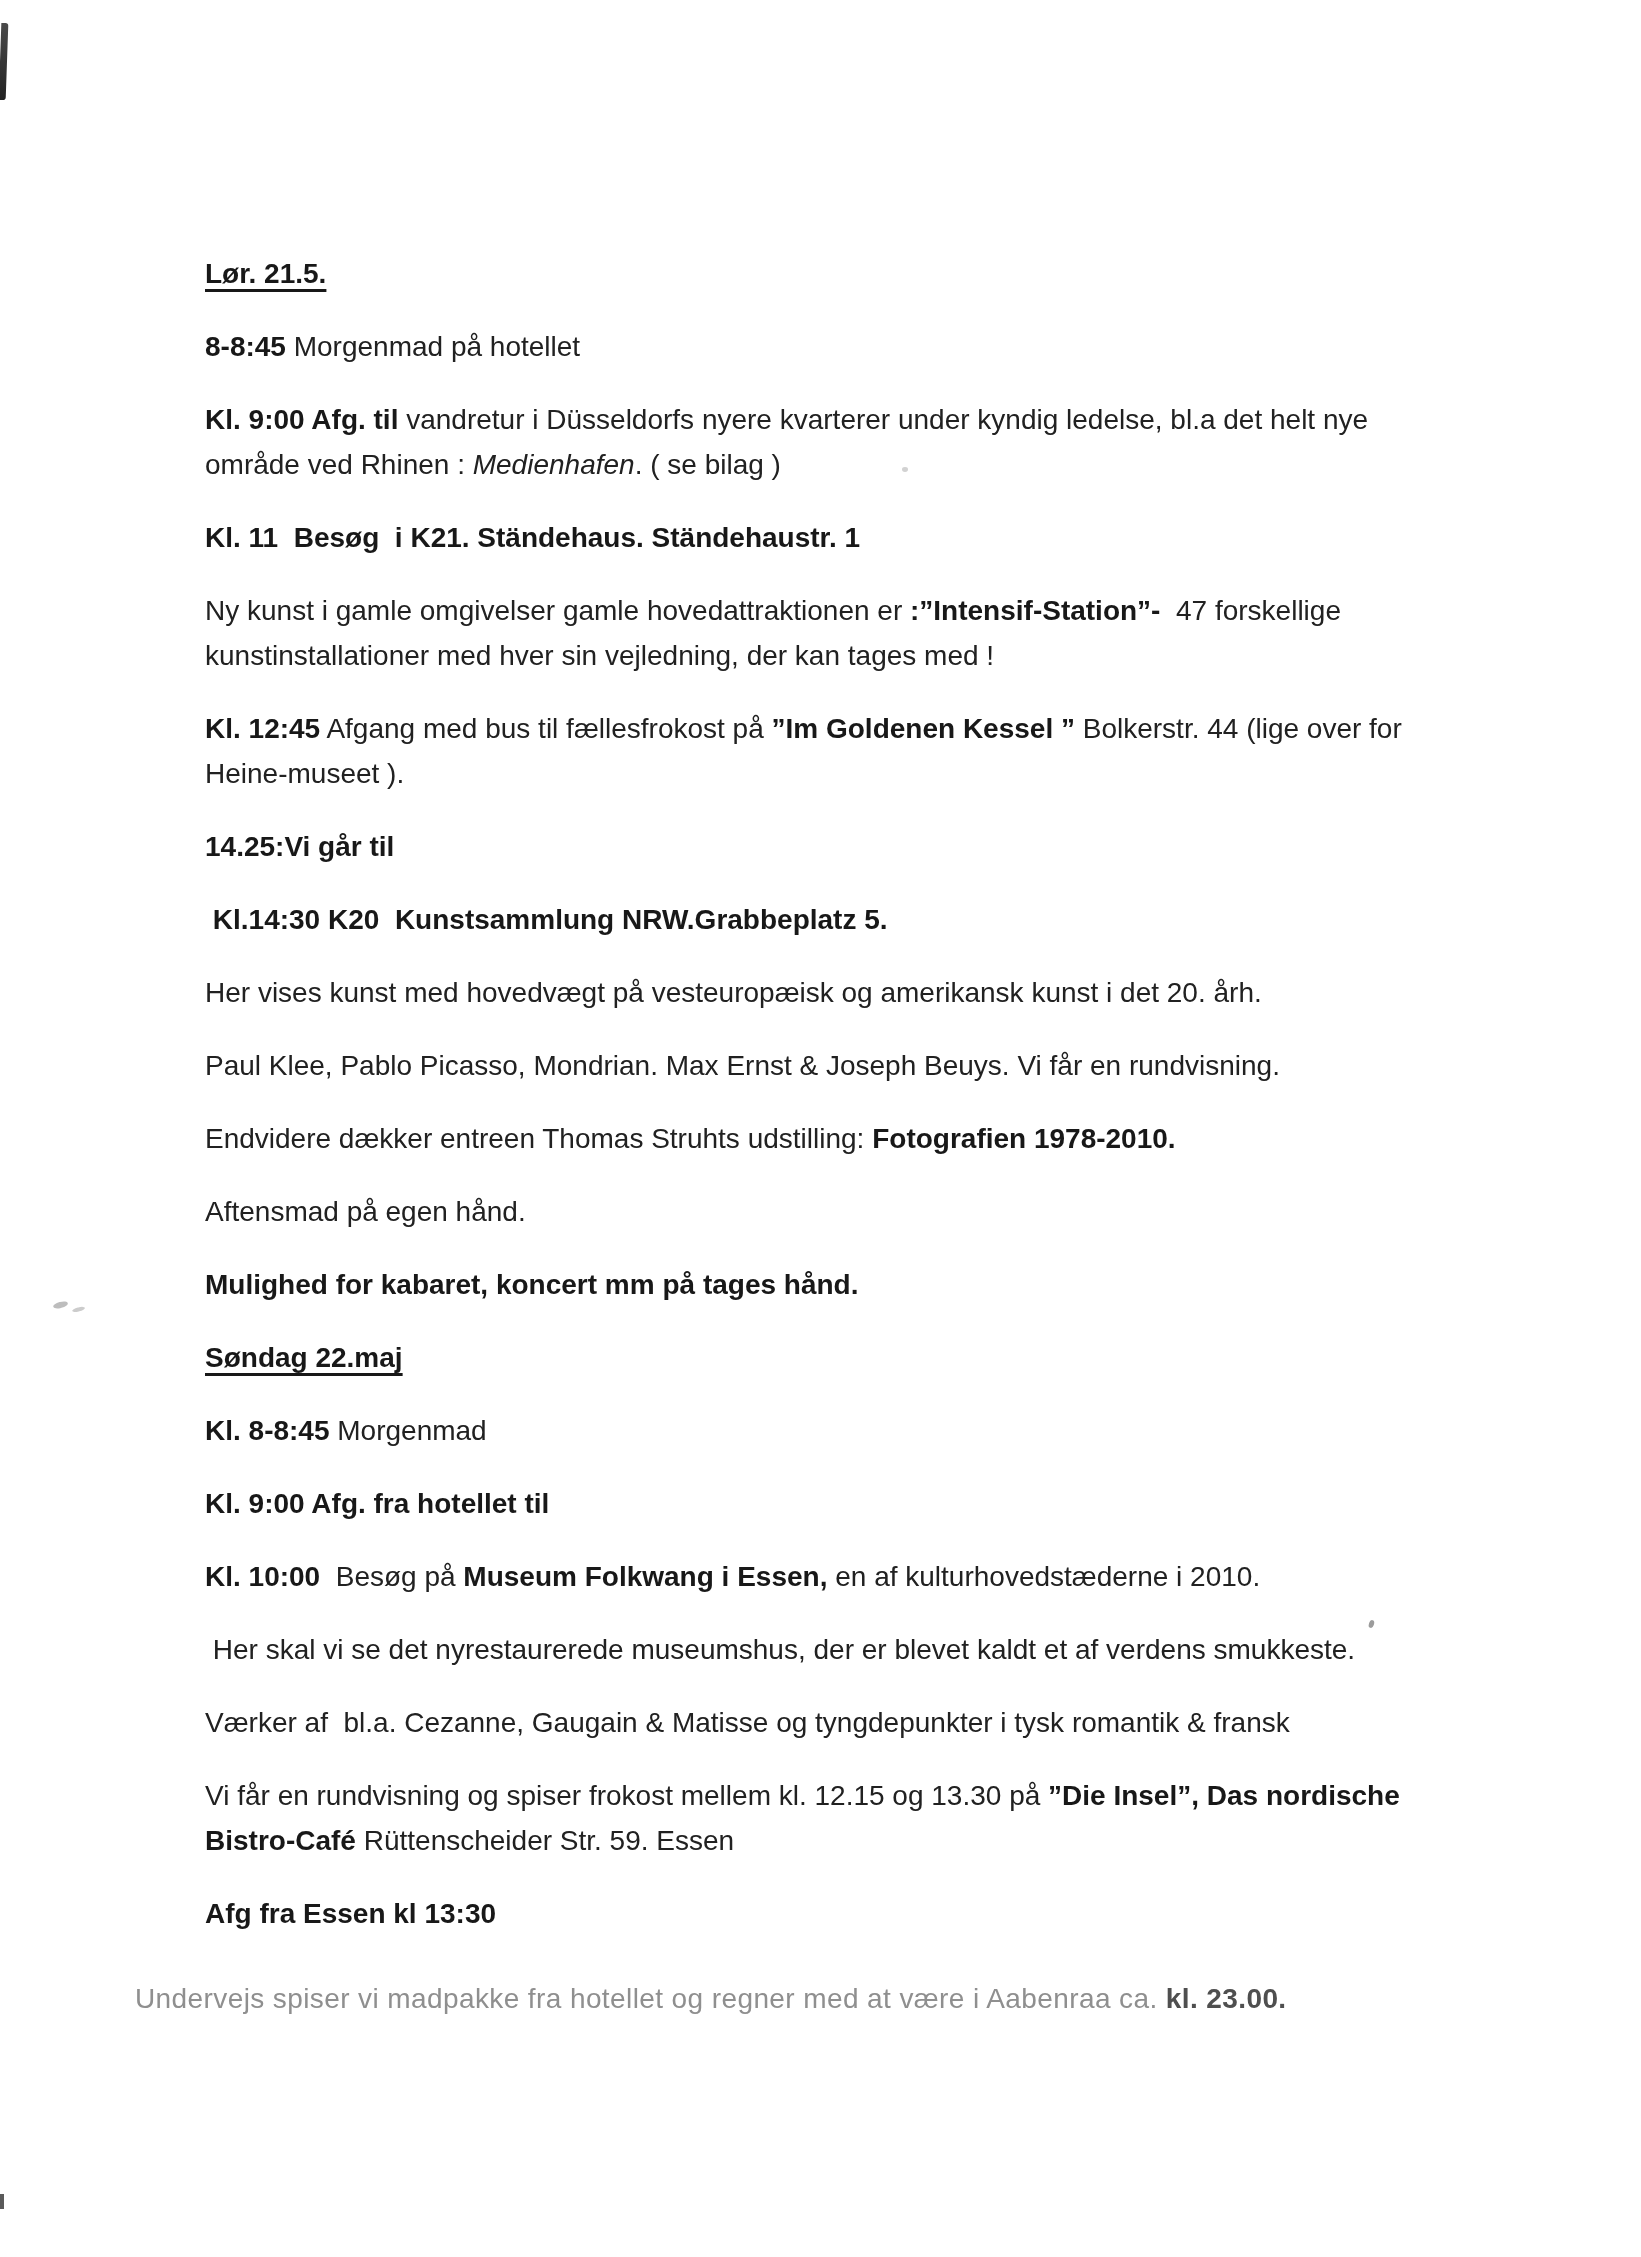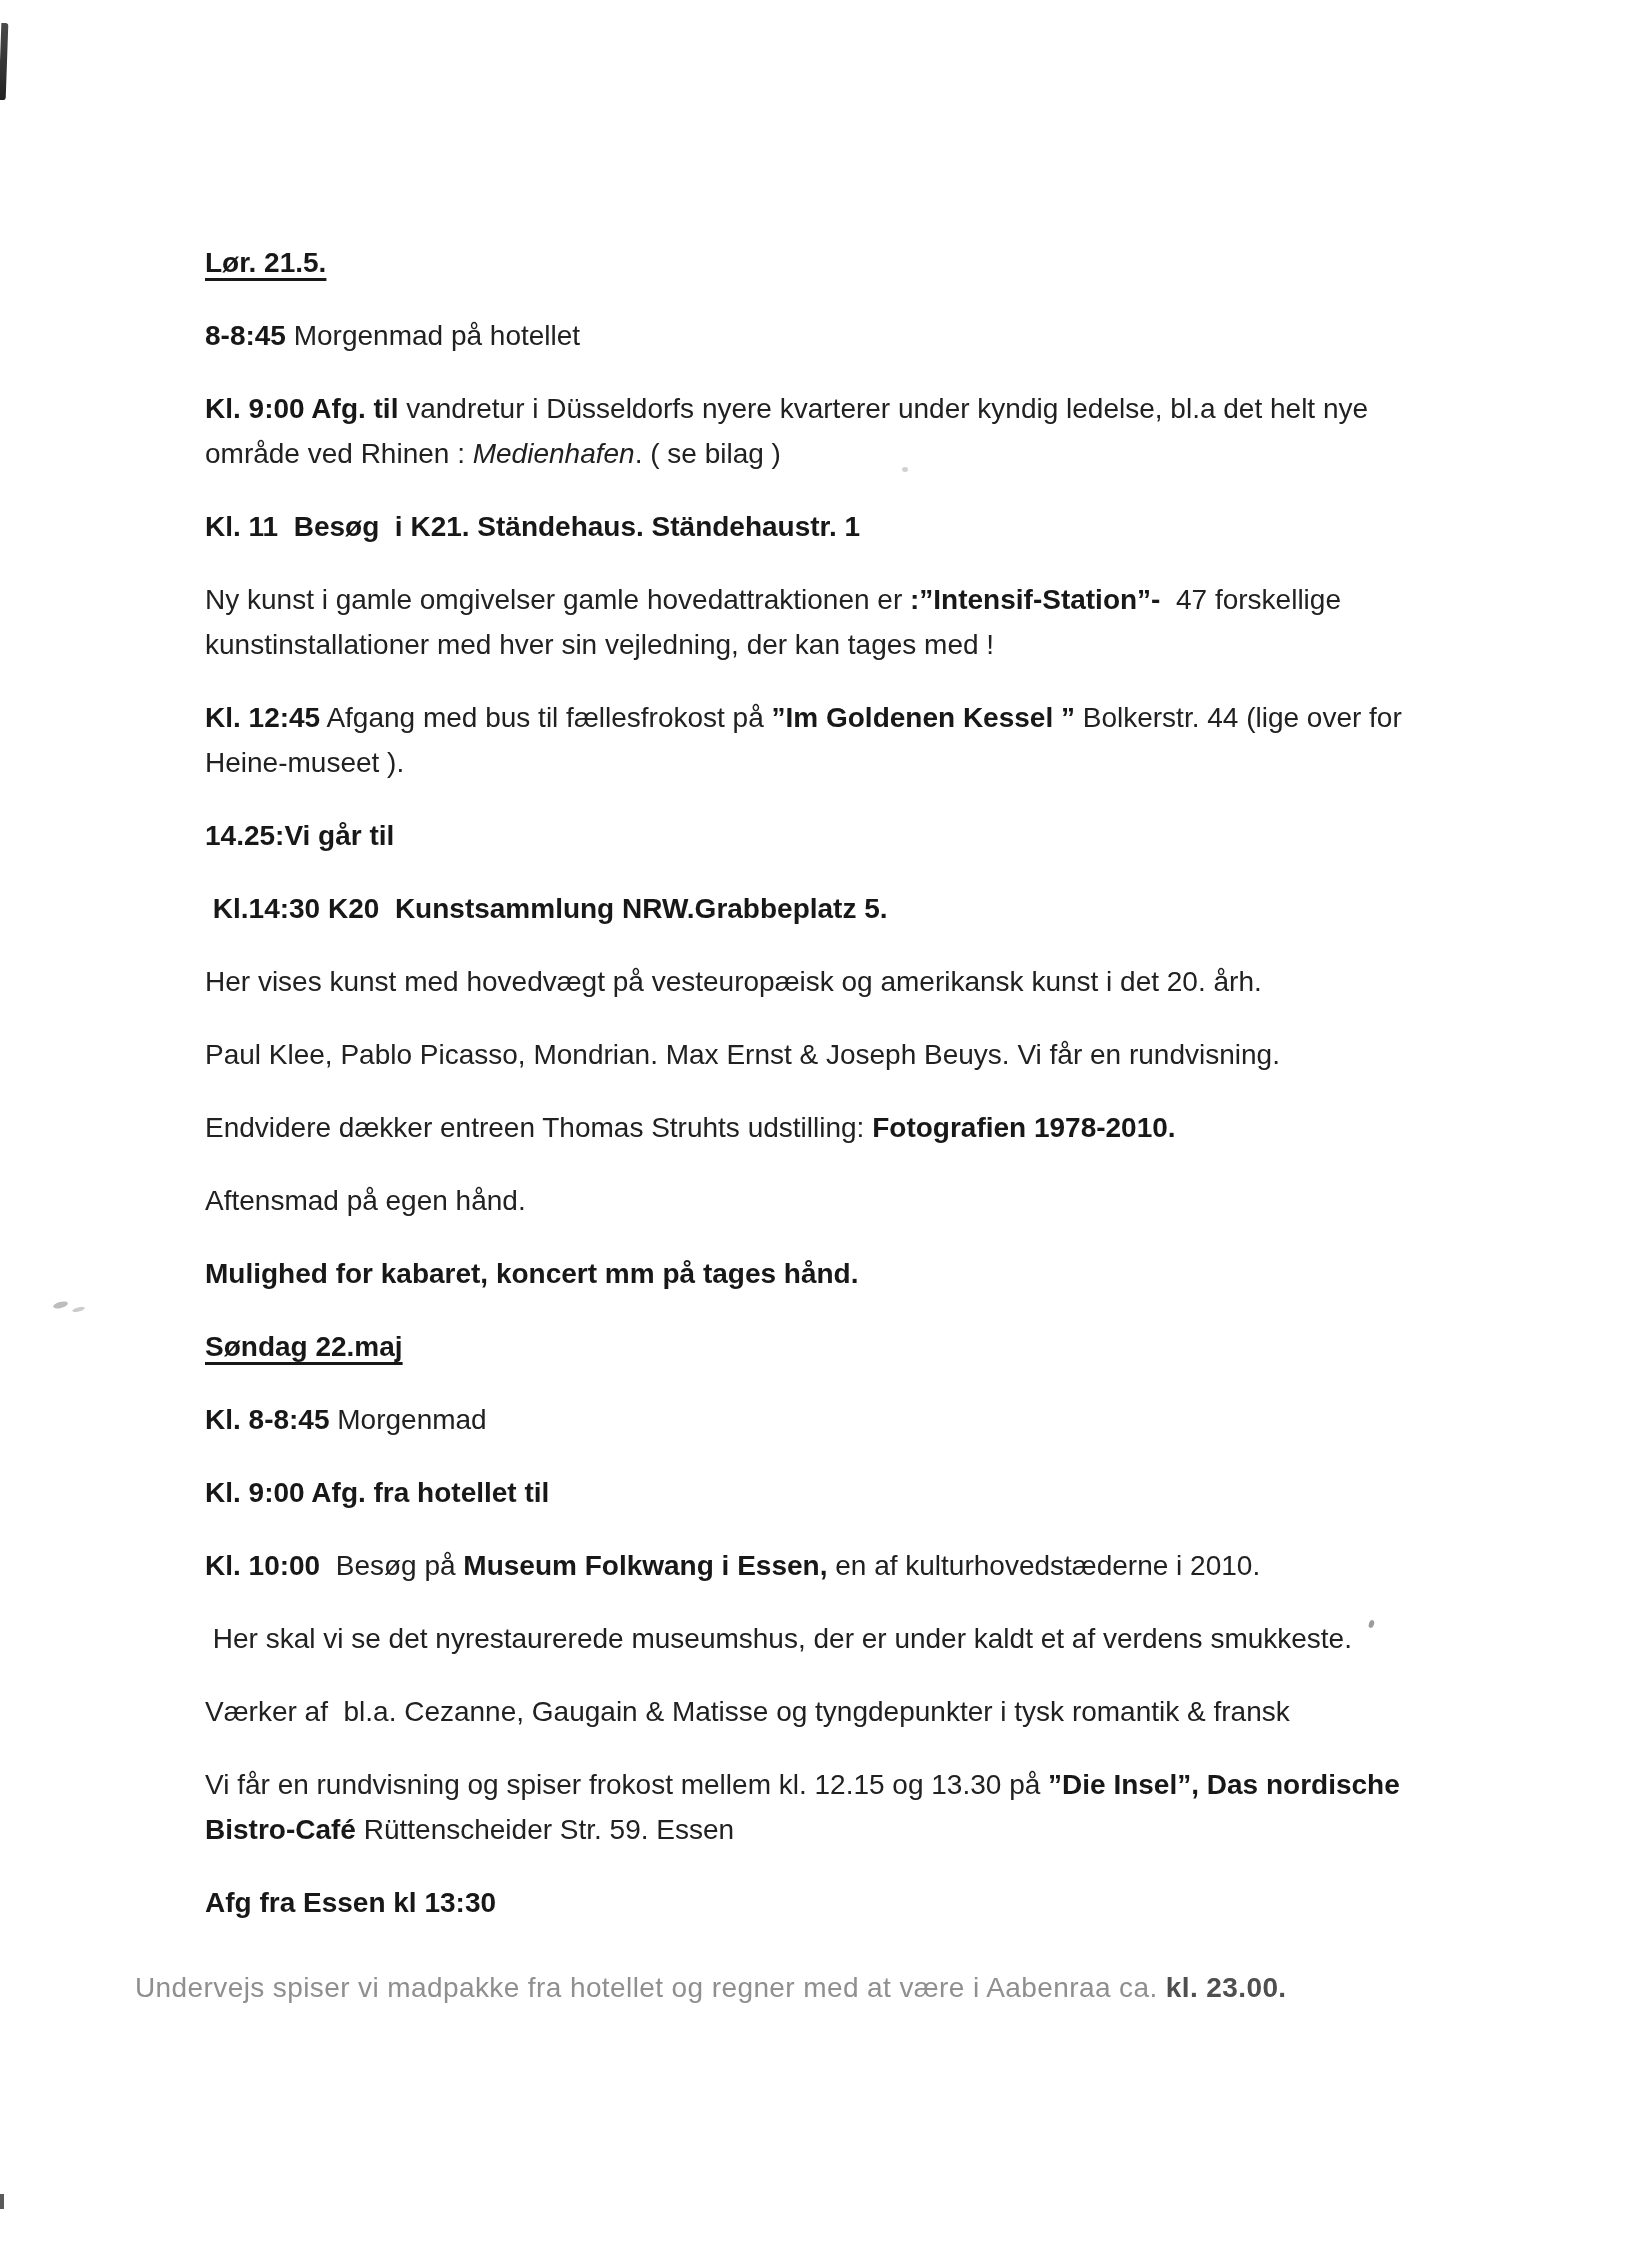--- a/index.html
+++ b/index.html
@@ -11,21 +11,21 @@
     position: relative;
     width: 1641px;
     height: 2257px;
     overflow: hidden;
     font-family: "Liberation Sans", sans-serif;
     color: #212121;
   }
   .doc {
     position: absolute;
     left: 205px;
-    top: 240px;
+    top: 251px;
     width: 1371px;
   }
   .para {
     font-size: 28px;
     line-height: 45px;
     margin: 0 0 28px 0;
     color: #212121;
   }
   .line {
     white-space: pre;
@@ -133,21 +133,21 @@
     <div class="para">
       <div class="line"><span class="b">Kl. 8-8:45</span><span> Morgenmad</span></div>
     </div>
     <div class="para">
       <div class="line"><span class="b">Kl. 9:00 Afg. fra hotellet til</span></div>
     </div>
     <div class="para">
       <div class="line"><span class="b">Kl. 10:00</span><span>  Besøg på </span><span class="b">Museum Folkwang i Essen,</span><span> en af kulturhovedstæderne i 2010.</span></div>
     </div>
     <div class="para">
-      <div class="line"><span> Her skal vi se det nyrestaurerede museumshus, der er under kaldt et af verdens smukkeste.</span></div>
+      <div class="line"><span> Her skal vi se det nyrestaurerede museumshus, der er blevet kaldt et af verdens smukkeste.</span></div>
     </div>
     <div class="para">
       <div class="line"><span>Værker af  bl.a. Cezanne, Gaugain &amp; Matisse og tyngdepunkter i tysk romantik &amp; fransk</span></div>
     </div>
     <div class="para">
       <div class="line"><span>Vi får en rundvisning og spiser frokost mellem kl. 12.15 og 13.30 på </span><span class="b">”Die Insel”, Das nordische</span></div>
       <div class="line"><span class="b">Bistro-Café</span><span> Rüttenscheider Str. 59. Essen</span></div>
     </div>
     <div class="para">
       <div class="line"><span class="b">Afg fra Essen kl 13:30</span></div>

